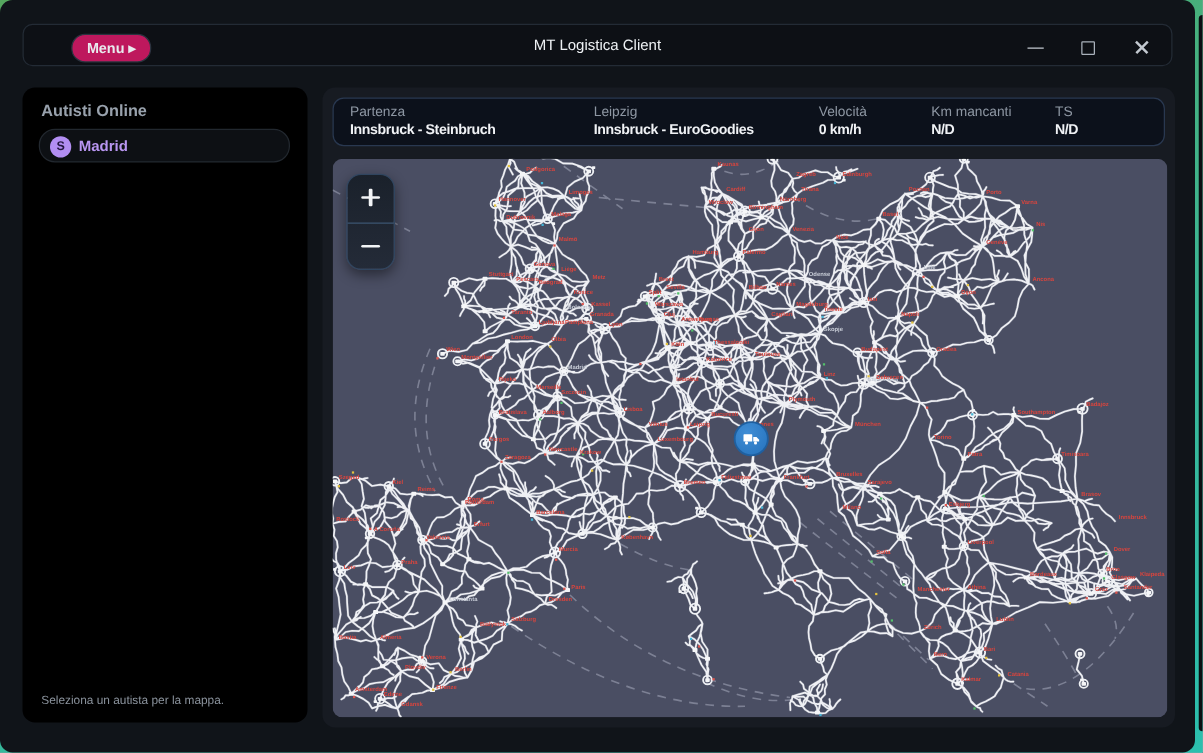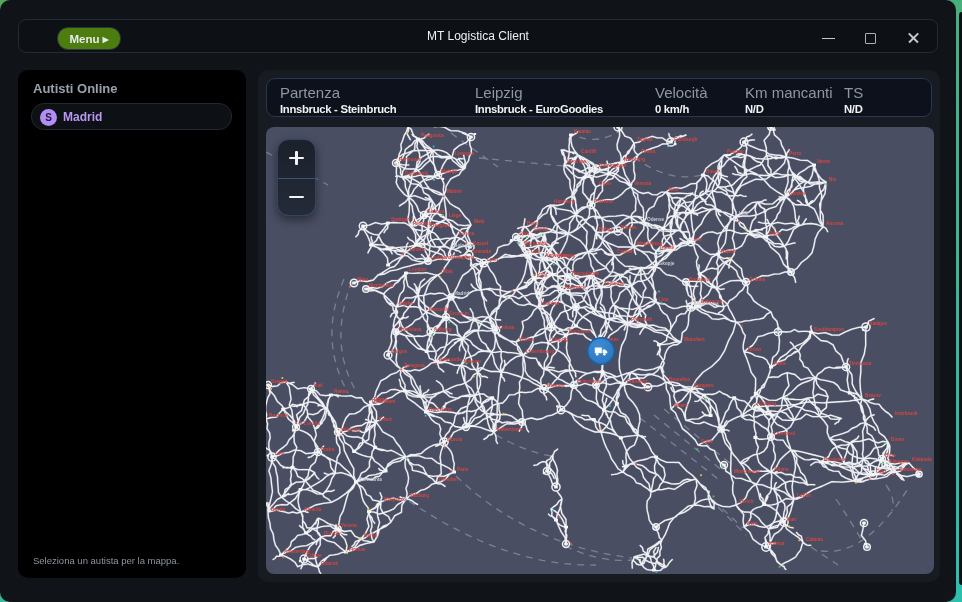--- a/index.html
+++ b/index.html
@@ -1,29 +1,29 @@
 <!DOCTYPE html>
 <html><head><meta charset="utf-8"><style>
 *{margin:0;padding:0;box-sizing:border-box}
 html,body{width:962px;height:602px;overflow:hidden;font-family:"Liberation Sans",sans-serif;-webkit-font-smoothing:antialiased;background:linear-gradient(165deg,#55a75e 0%,#3cb693 55%,#2bbfae 100%)}
 .win{position:absolute;left:0;top:0;width:956px;height:602px;background:#101419;border-radius:10px;overflow:hidden}
 .rstrip{position:absolute;left:959px;top:12px;width:3px;height:573px;background:#0c0f13;border-radius:3px 0 0 3px}
 .tbar{position:absolute;left:18px;top:19px;width:920px;height:34px;background:#0d1015;border:1px solid #232b35;border-radius:8px}
-.menu{position:absolute;left:38px;top:7px;width:64px;height:23px;background:#4d7c0f;border:1px solid #2b333f;border-radius:11px;color:#e8ebee;font-size:11.5px;font-weight:bold;text-align:center;line-height:22px}
+.menu{position:absolute;left:38px;top:7px;width:64px;height:23px;background:#be185d;border:1px solid #2b333f;border-radius:11px;color:#e8ebee;font-size:11.5px;font-weight:bold;text-align:center;line-height:22px}
 .title{position:absolute;left:0;right:0;top:0;height:34px;text-align:center;line-height:33px;color:#eef1f4;font-size:12px;font-weight:normal}
 .side{position:absolute;left:18px;top:70px;width:228px;height:508px;background:#000000;border-radius:10px}
 .side h3{position:absolute;left:15px;top:11px;color:#98a1ac;font-size:13px;font-weight:bold}
 .drv{position:absolute;left:13px;top:33px;width:201px;height:27px;background:#0d1014;border:1px solid #22282f;border-radius:13px}
 .badge{position:absolute;left:8px;top:4.5px;width:17px;height:17px;border-radius:50%;background:#b28ef2;color:#241741;font-size:10px;font-weight:bold;text-align:center;line-height:17px}
 .dn{position:absolute;left:31px;top:6px;color:#b996f2;font-size:12px;font-weight:bold}
 .hint{position:absolute;left:15px;bottom:12px;color:#8b939d;font-size:9.5px}
 .card{position:absolute;left:258px;top:70px;width:682px;height:512px;background:#171b22;border-radius:10px}
 .ibar{position:absolute;left:8px;top:8px;width:666px;height:39px;background:#0c111b;border:1px solid #293850;border-radius:9px}
 .col{position:absolute;top:5px}
-.col .l{color:#8e97a3;font-size:15px}
+.col .l{color:#8e97a3;font-size:11px}
 .col .v{color:#f0f2f5;font-size:11.3px;font-weight:bold;margin-top:2px;letter-spacing:-0.3px}
 .map{position:absolute;left:8px;top:57px;width:668px;height:447px;border-radius:8px;overflow:hidden;box-shadow:inset 0 0 46px rgba(10,12,24,0.18)}
 .zoomp{position:absolute;left:11px;top:12px;width:39px;height:77px;border-radius:12px;background:linear-gradient(#1a212b,#242b38);border:1px solid #30455f;box-shadow:0 4px 10px rgba(0,0,0,.45);z-index:5}
 .zoomp .zd{position:absolute;left:0;right:0;top:38px;height:1px;background:#3c5572}
 .zb{position:absolute;left:50%;background:#f2f4f6;border-radius:1px}
 </style></head><body>
 <div class="win">
  <div class="tbar">
   <div class="title">MT Logistica Client</div>
   <div class="menu">Menu ▸</div>

